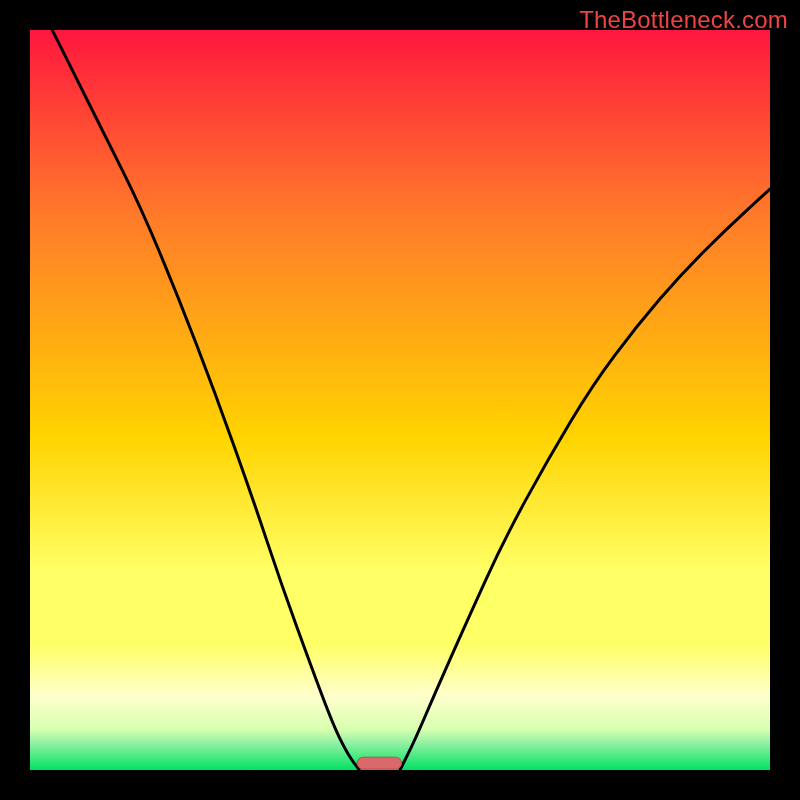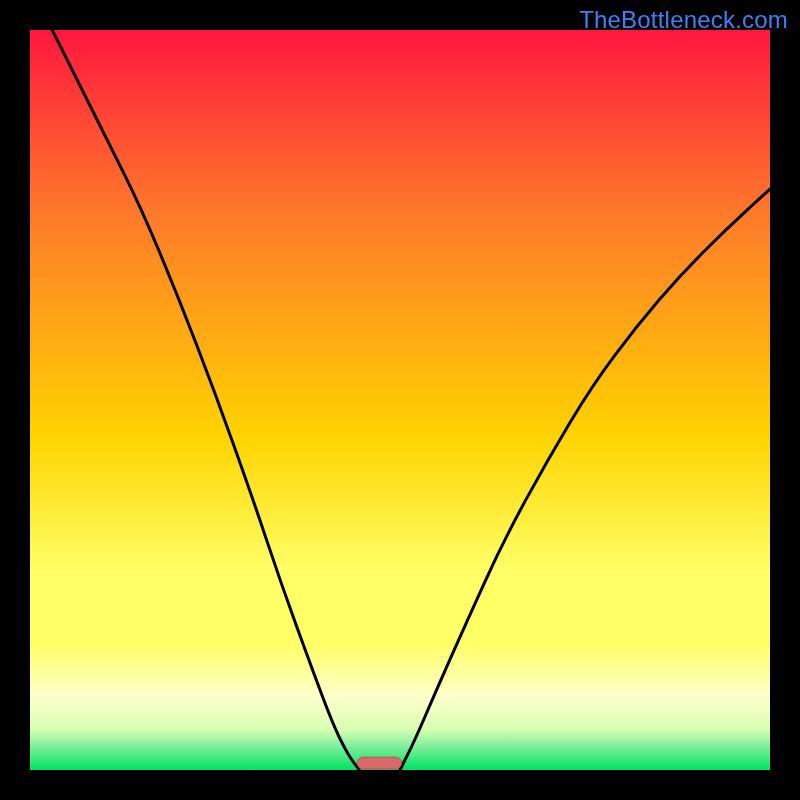--- a/index.html
+++ b/index.html
@@ -24,21 +24,21 @@
     top: 30px;
     width: 740px;
     height: 740px;
   }
   .watermark {
     position: absolute;
     top: 6px;
     right: 12px;
     font-family: Arial, Helvetica, sans-serif;
     font-size: 24px;
-    color: #3b82f6;
+    color: #ef4444;
     letter-spacing: 0.2px;
     user-select: none;
   }
   svg { display: block; }
 </style>
 </head>
 <body>
 
 <div class="frame">
   <div class="plot">

